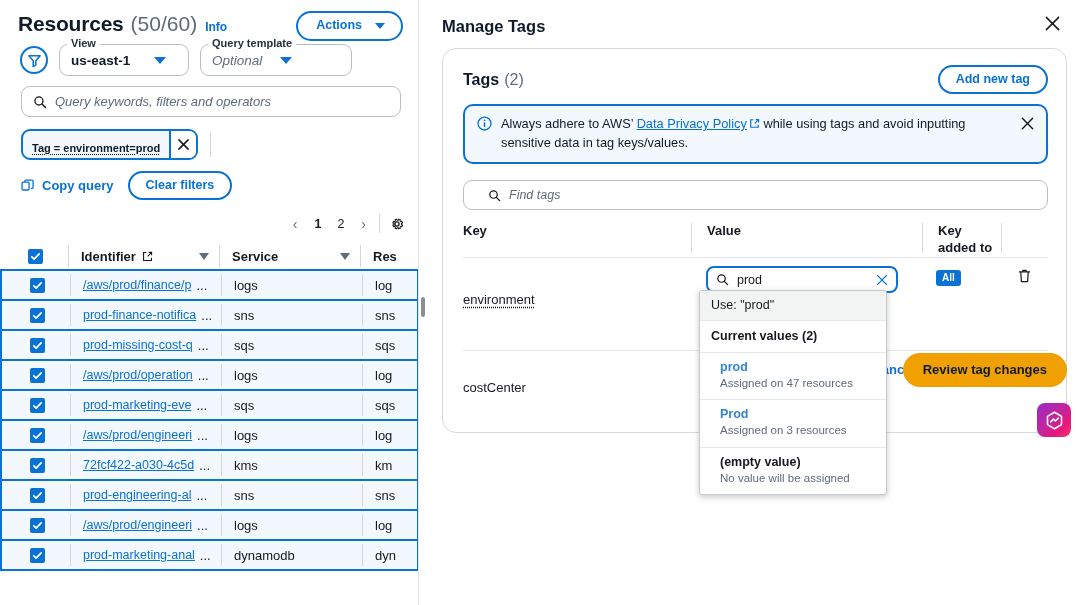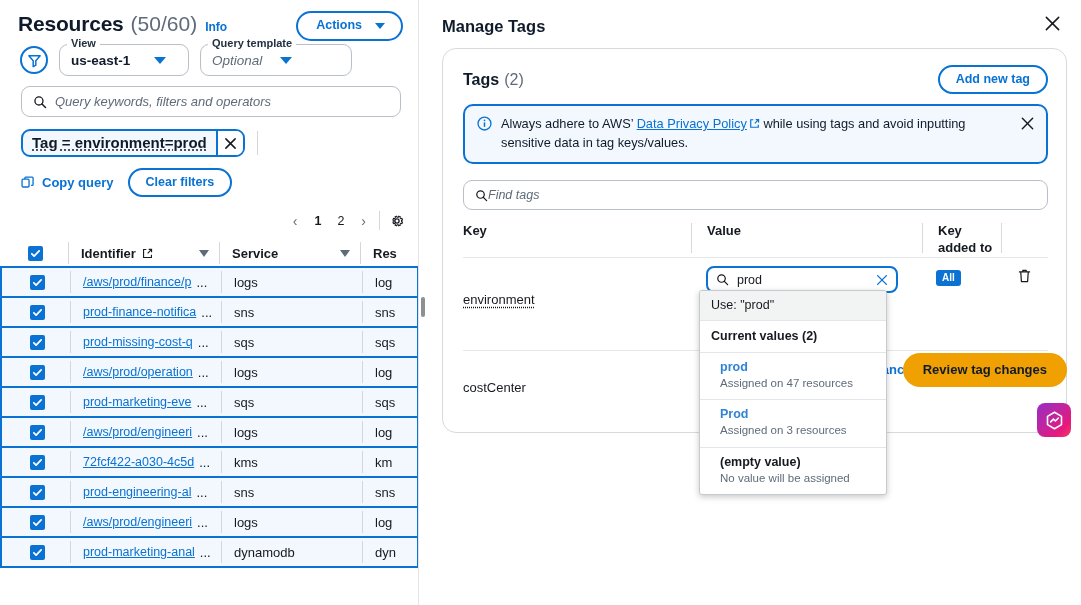--- a/index.html
+++ b/index.html
@@ -83,22 +83,22 @@
   }
   .query-bar .ph { font-size: 13px; font-style: italic; color: #5f6b7a; }
 
   .chip-row { display: flex; align-items: center; padding: 12px 0 0 21px; }
   .chip {
     display: flex; align-items: stretch;
     border: 2px solid #0972d3; border-radius: 9px; overflow: hidden;
     background: #f2f8fd; cursor: default;
   }
   .chip-label {
-    font-size: 15px; font-weight: 700; color: #0f1b2a;
-    padding: 3px 9px 4px 9px; display: flex; align-items: center;
+    font-size: 11px; font-weight: 700; color: #0f1b2a;
+    padding: 11px 9px 4px 9px; display: flex; align-items: center;
     border-right: 2px solid #0972d3;
     text-decoration: underline; text-decoration-style: dotted;
     text-underline-offset: 2px;
   }
   .chip-x {
     width: 25px; display: flex; align-items: center; justify-content: center;
     background: #fff; cursor: pointer;
   }
   .chip-divider { width: 1px; height: 24px; background: #d3d6da; margin-left: 12px; }
 
@@ -197,21 +197,21 @@
     position: relative;
   }
   .alert-text { font-size: 12.8px; line-height: 1.42; color: #0f1b2a; padding-right: 28px; }
   .alert-text a { color: #0972d3; text-decoration: underline; cursor: pointer; }
   .alert-x { position: absolute; right: 11px; top: 10px; cursor: pointer; }
   .ext-ico { display: inline-block; vertical-align: -1px; margin-left: 2px; }
 
   .find-tags {
     margin: 16px 18px 0 20px; height: 30px;
     border: 1px solid #b9bfc7; border-radius: 9px;
-    display: flex; align-items: center; padding: 0 11px; cursor: text;
+    display: flex; align-items: center; gap: 8px; padding: 0 24px; cursor: text;
   }
   .find-tags .ph { font-size: 12.5px; font-style: italic; color: #5f6b7a; }
 
   .tag-table { margin: 0 18px 0 20px; }
   .tt-head {
     display: flex; align-items: flex-start; height: 48px;
     padding-top: 13px; border-bottom: 1px solid #e4e6e8;
   }
   .tt-th { font-size: 13px; font-weight: 700; color: #16191f; line-height: 1.25; }
   .c-key { width: 228px; flex: 0 0 228px; }

